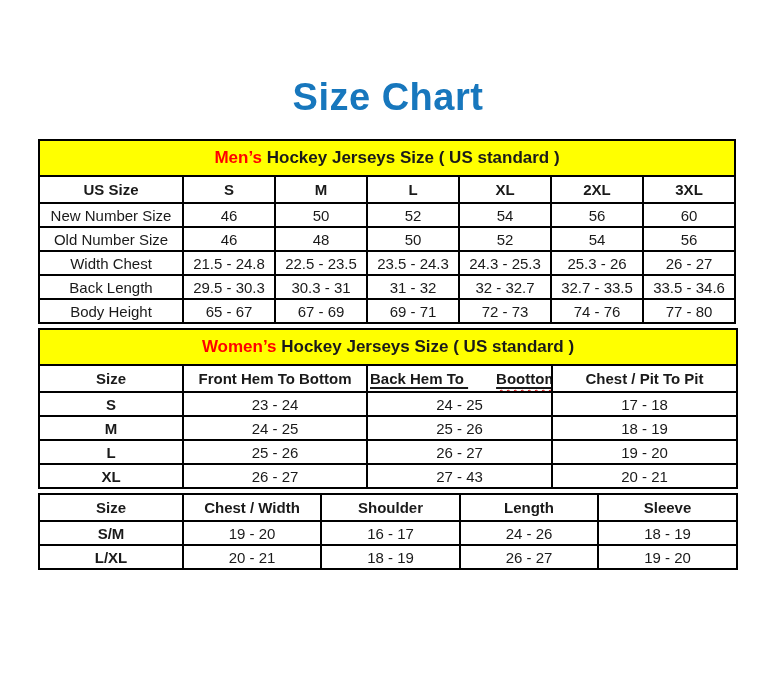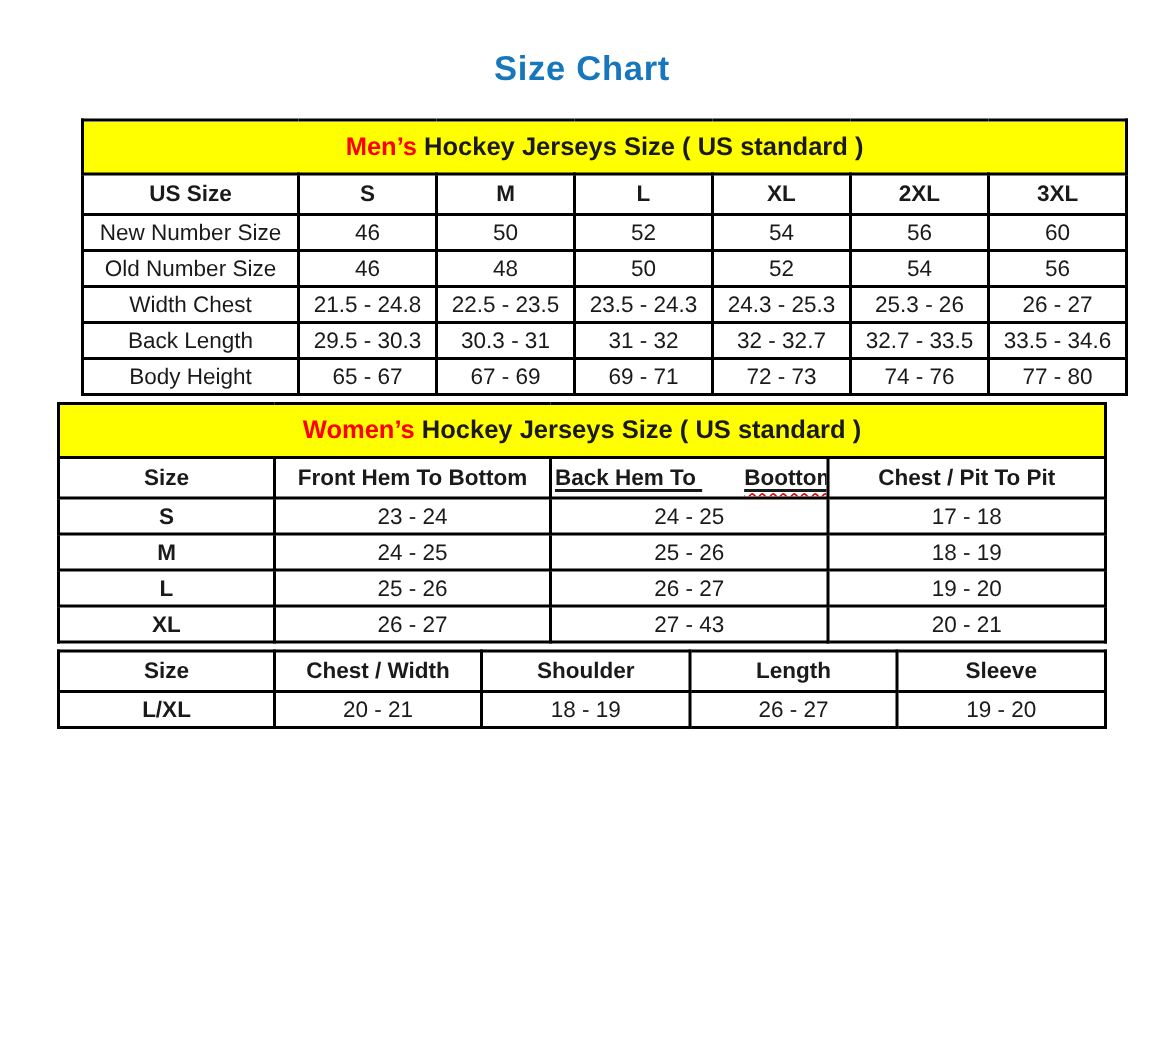--- a/index.html
+++ b/index.html
@@ -10,39 +10,39 @@
     color: var(--text_black, #1a1a1a);
   }
   .page {
     position: relative;
     width: 776px;
     height: 692px;
     background: #ffffff;
     overflow: hidden;
   }
   .title {
-    margin: 0;
-    padding-top: 32px;
+    margin: 12px;
+    padding-top: 64px;
     text-align: center;
-    font-size: 23px;
+    font-size: 38px;
     font-weight: 700;
     letter-spacing: 0.5px;
     color: var(--title_blue, #1777bd);
   }
   .tables {
     margin: 20px 0 0 38px;
     width: 698px;
   }
   table.size-table {
     border-collapse: collapse;
     table-layout: fixed;
     width: 698px;
     margin-top: 4px;
   }
-  table.size-table:first-child { margin-top: 0; margin-left: 16px; }
+  table.size-table:first-child { margin-top: 0; }
   .size-table td, .size-table th {
     border: 2px solid var(--border_black, #000);
     text-align: center;
     vertical-align: middle;
     padding: 0 2px;
     font-size: 15px;
     overflow: hidden;
     white-space: nowrap;
   }
   .band-row td {
@@ -202,20 +202,27 @@
       </colgroup>
       <tbody>
         <tr class="head-row">
           <th>Size</th>
           <th>Chest / Width</th>
           <th>Shoulder</th>
           <th>Length</th>
           <th>Sleeve</th>
         </tr>
         <tr class="data-row">
+          <th class="bold-label">S/M</th>
+          <td>19 - 20</td>
+          <td>16 - 17</td>
+          <td>24 - 26</td>
+          <td>18 - 19</td>
+        </tr>
+        <tr class="data-row">
           <th class="bold-label">L/XL</th>
           <td>20 - 21</td>
           <td>18 - 19</td>
           <td>26 - 27</td>
           <td>19 - 20</td>
         </tr>
       </tbody>
     </table>
 
   </div>

